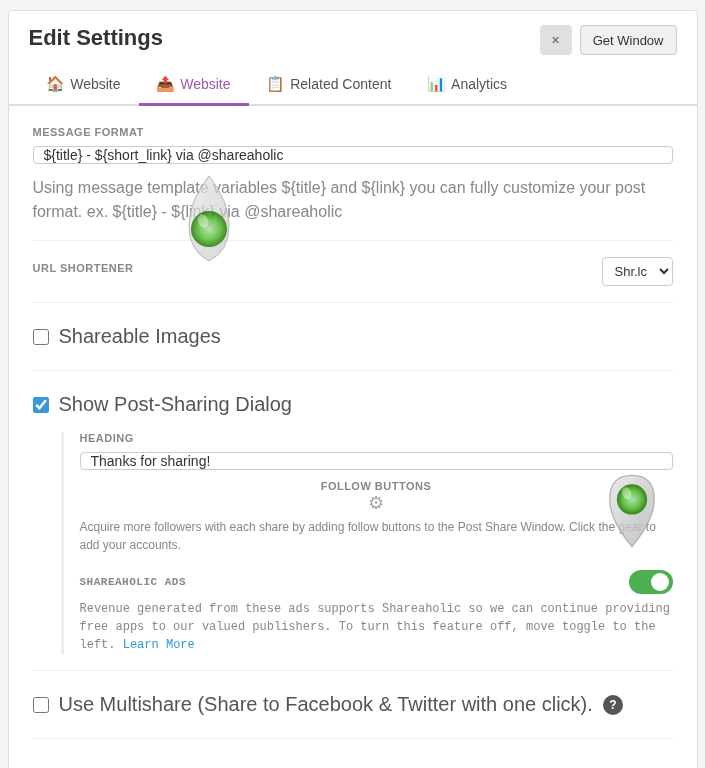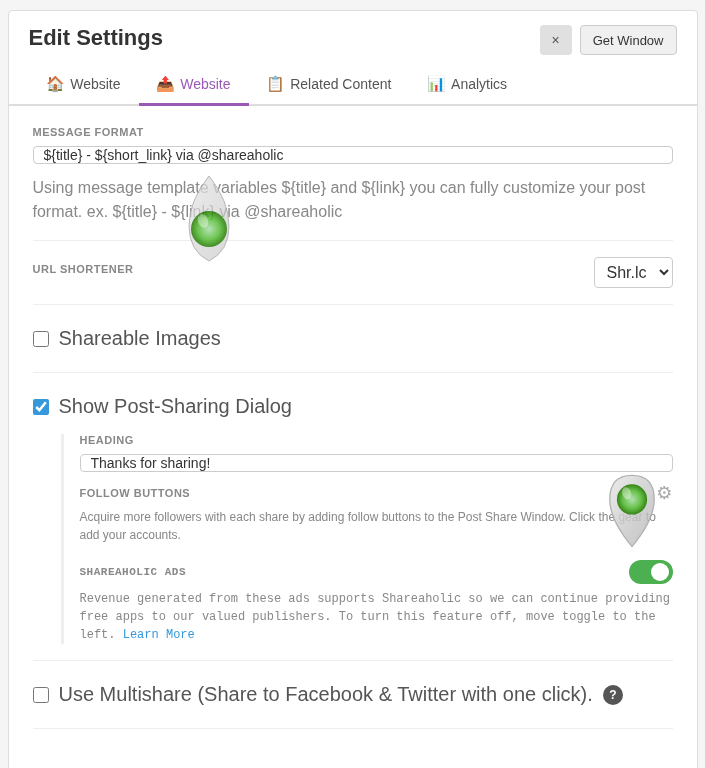--- a/index.html
+++ b/index.html
@@ -112,21 +112,21 @@
     }
     .url-shortener-row {
       display: flex;
       align-items: center;
       justify-content: space-between;
     }
     .url-shortener-select {
       border: 1px solid #ccc;
       border-radius: 4px;
       padding: 5px 8px;
-      font-size: 16px;
+      font-size: 13px;
       color: #333;
       background: #fff;
     }
     .checkbox-row {
       display: flex;
       align-items: center;
       gap: 10px;
       padding: 6px 0;
     }
     .checkbox-row input[type="checkbox"] {
@@ -144,20 +144,21 @@
       border-left: 3px solid #eee;
       padding-left: 16px;
     }
     .follow-buttons-section {
       margin-top: 10px;
     }
     .follow-header {
       display: flex;
       align-items: center;
       justify-content: space-between;
+      flex-direction: column;
     }
     .follow-title {
       font-size: 11px;
       font-weight: bold;
       color: #888;
       letter-spacing: 0.5px;
       text-transform: uppercase;
     }
     .gear-icon {
       color: #aaa;

